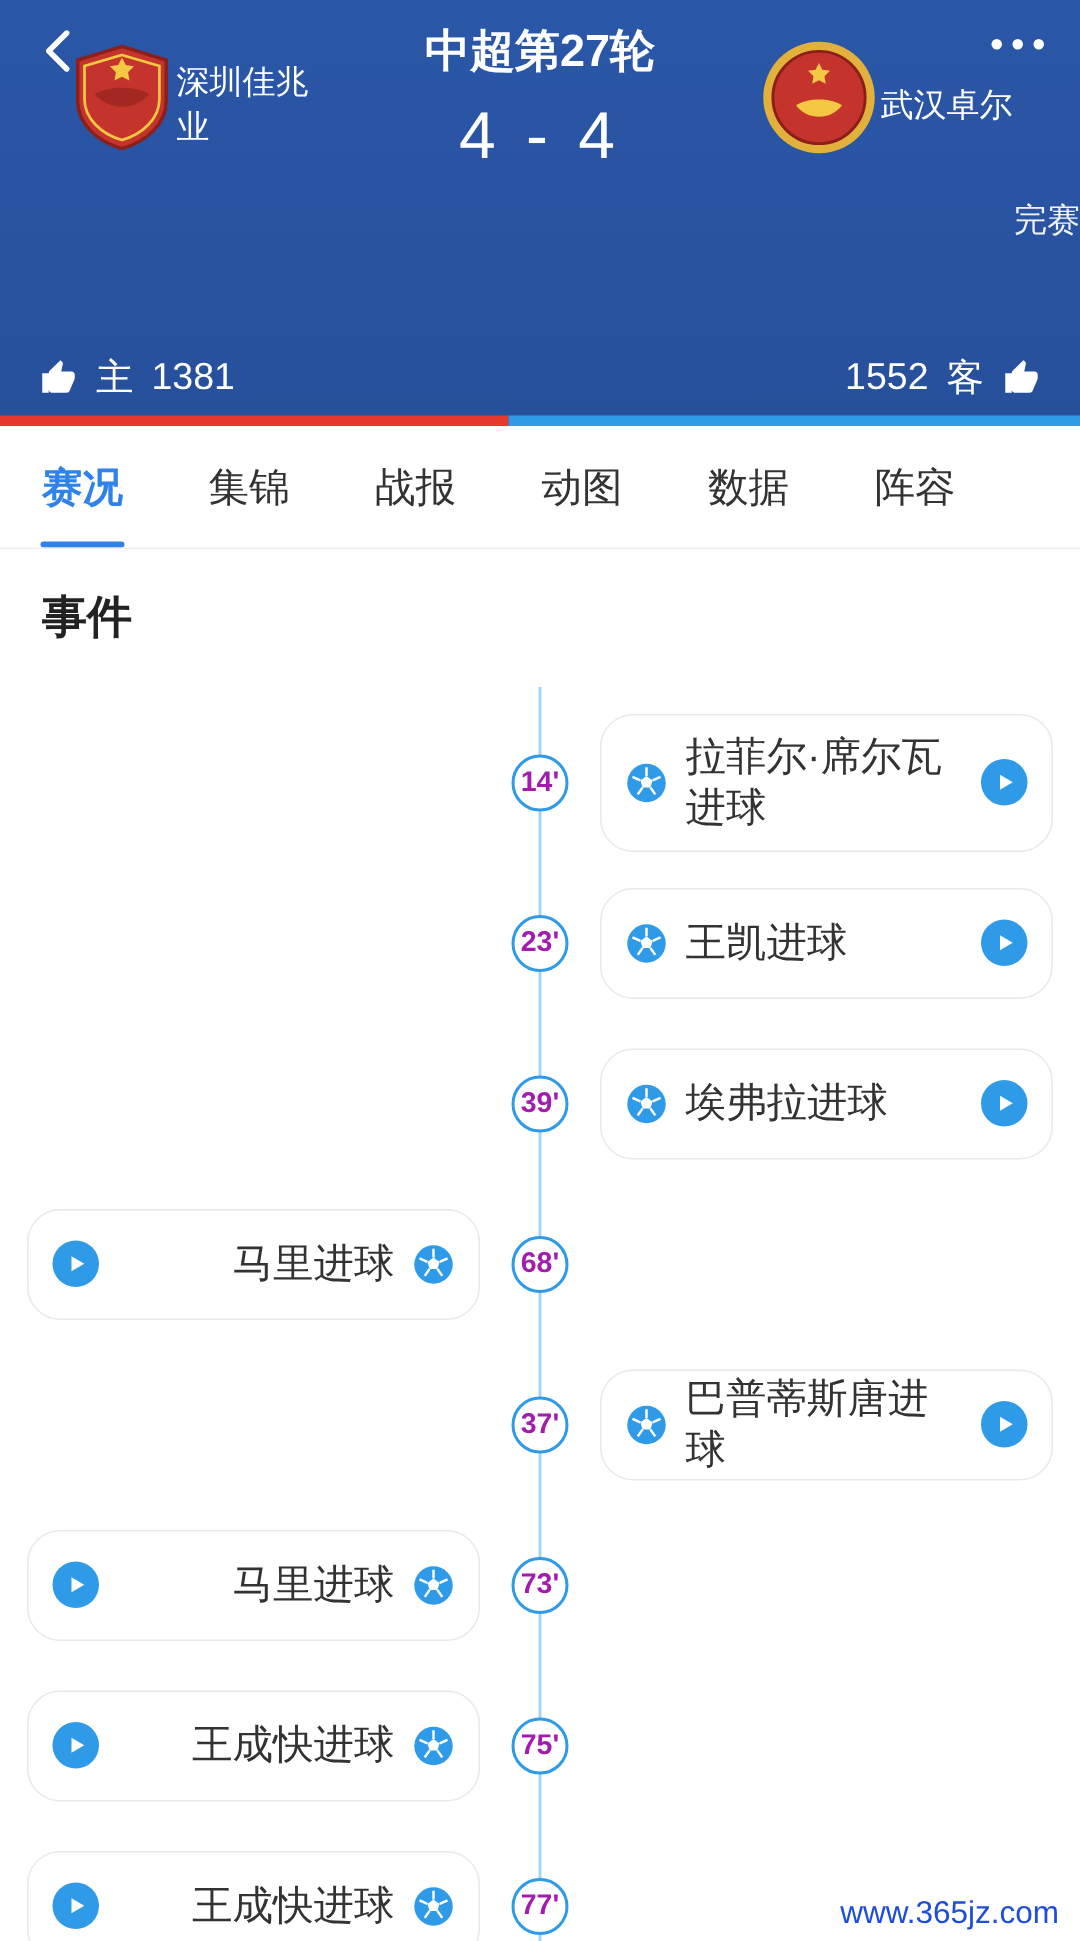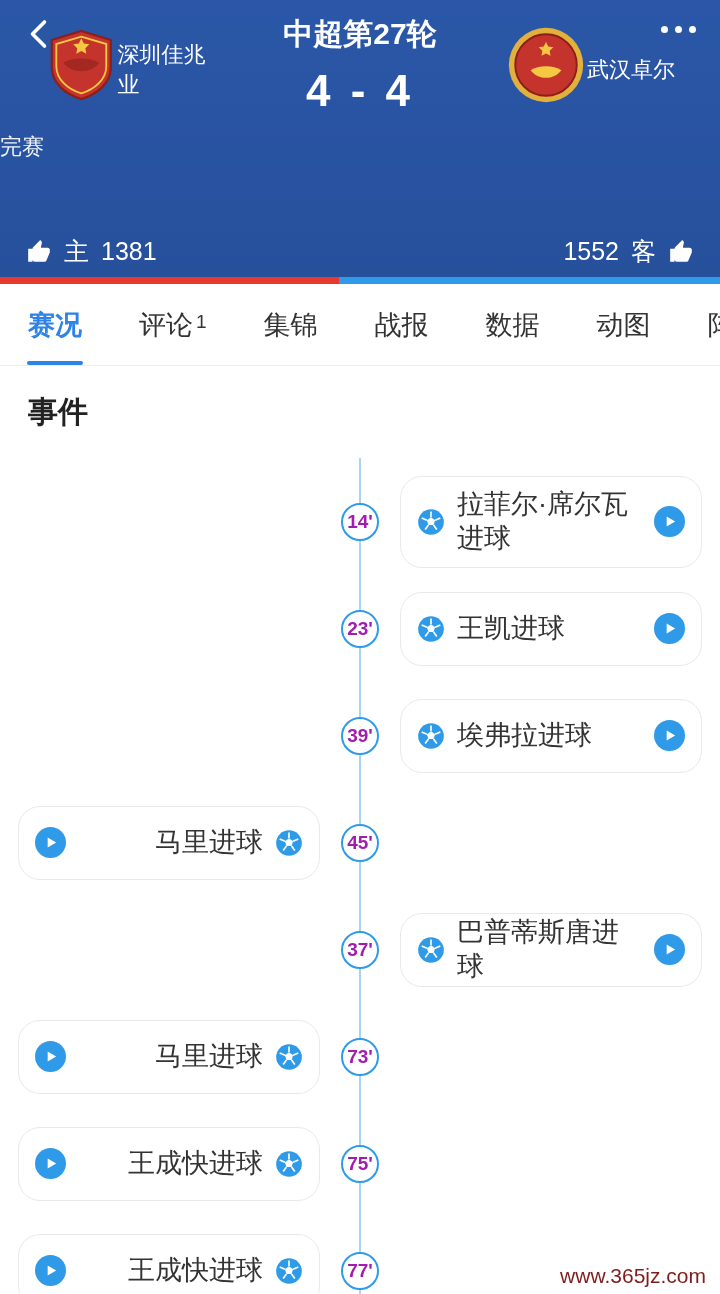--- a/index.html
+++ b/index.html
@@ -10,22 +10,22 @@
   .header { position:relative; height:284px; background:linear-gradient(#2b57a8,#27509b); color:#fff; }
   .back-btn { position:absolute; left:22px; top:16px; width:36px; height:36px; cursor:pointer; }
   .more-btn { position:absolute; right:24px; top:26px; display:flex; gap:7px; cursor:pointer; }
   .more-btn i { width:7px; height:7px; border-radius:50%; background:#fff; display:block; }
   .h-title { position:absolute; left:0; right:0; top:14px; text-align:center; font-size:30px; font-weight:700; }
   .team { position:absolute; top:24px; width:170px; display:flex; flex-direction:row; align-items:center; }
   .team.home { left:45px; }
   .team.away { right:45px; }
   .crest { width:82px; height:82px; }
   .team-name { margin-top:10px; font-size:22px; color:#fff; }
-  .score { position:absolute; left:0; right:0; top:66px; text-align:center; font-size:44px; font-weight:700; letter-spacing:4px; }
-  .status { position:absolute; left:0; right:0; top:132px; text-align:left; font-size:22px; color:rgba(255,255,255,.92); }
+  .score { position:absolute; left:0; right:0; top:66px; text-align:center; font-size:44px; font-weight:400; letter-spacing:4px; }
+  .status { position:absolute; left:0; right:0; top:132px; text-align:right; font-size:22px; color:rgba(255,255,255,.92); }
   .like-row { position:absolute; left:0; right:0; bottom:16px; display:flex; justify-content:space-between; padding:0 26px; align-items:center; font-size:25px; }
   .like-group { display:flex; align-items:center; gap:12px; cursor:pointer; }
   .thumb-icon { width:26px; height:26px; }
   .like-bar { position:absolute; left:0; right:0; bottom:0; height:7px; display:flex; }
   .like-bar .home-part { background:#e8392f; }
   .like-bar .away-part { flex:1; background:#2f9be8; }
 
   
   .tabbar { height:82px; display:flex; align-items:stretch; padding-left:28px; overflow:hidden;
     border-bottom:1px solid #ececec; background:#fff; white-space:nowrap; }
@@ -48,21 +48,21 @@
   .card { display:flex; align-items:center; gap:12px; width:302px; height:74px; padding:0 16px;
     border:1px solid #e9e9e9; border-radius:22px; background:#fff; cursor:pointer; }
   .card.tall { height:92px; }
   .etext { flex:1; font-size:27px; color:#333; line-height:1.25; white-space:pre-line; }
   .etext.right-align { text-align:right; }
   .ball-icon { width:28px; height:28px; flex:none; }
   .play-btn { width:31px; height:31px; flex:none; border-radius:50%; background:#2f9be8;
     display:flex; align-items:center; justify-content:center; cursor:pointer; }
   .play-btn svg { width:17px; height:17px; }
 
-  .watermark { position:absolute; right:14px; bottom:6px; font-size:21px; color:#7f1d1d; z-index:5; }
+  .watermark { position:absolute; right:14px; bottom:6px; font-size:21px; color:#1d4ed8; z-index:5; }
 </style>
 </head>
 <body>
 
 <div class="header">
   <div class="back-btn">
     <svg viewBox="0 0 24 24" width="36" height="36">
         <path d="M15 4 L7 12 L15 20" stroke="#fff" stroke-width="2.4" fill="none" stroke-linecap="round" stroke-linejoin="round"></path>
       </svg>
   </div>
@@ -118,34 +118,30 @@
     <div class="away-part"></div>
   </div>
 </div>
 
 <div class="tabbar">
   <div class="tab active">
       <span>赛况</span>
       <i class="underline"></i>
     </div>
   <div class="tab">
-      <span>评论</span>
-      <span class="tab-badge">1</span>
-    </div>
-  <div class="tab">
       <span>集锦</span>
     </div>
   <div class="tab">
       <span>战报</span>
     </div>
   <div class="tab">
+      <span>动图</span>
+    </div>
+  <div class="tab">
       <span>数据</span>
-    </div>
-  <div class="tab">
-      <span>动图</span>
     </div>
   <div class="tab">
       <span>阵容</span>
     </div>
 </div>
 
 <div class="section-title">事件</div>
 
 <div class="timeline">
   <div class="center-line"></div>
@@ -244,21 +240,21 @@
             <g stroke="#fff" stroke-width="1.4">
               <line x1="12" y1="8" x2="12" y2="3"></line>
               <line x1="15.5" y1="10.5" x2="20" y2="8.5"></line>
               <line x1="14.2" y1="14.5" x2="17" y2="18.5"></line>
               <line x1="9.8" y1="14.5" x2="7" y2="18.5"></line>
               <line x1="8.5" y1="10.5" x2="4" y2="8.5"></line>
             </g>
           </svg>
       </div>
     </div>
-    <div class="time-badge">45'</div>
+    <div class="time-badge">68'</div>
     <div class="slot right"></div>
   </div>
 
   <div class="event-row">
     <div class="slot left"></div>
     <div class="time-badge">37'</div>
     <div class="slot right">
       <div class="card">
         <svg class="ball-icon" viewBox="0 0 24 24">
             <circle cx="12" cy="12" r="11" fill="#2f9be8"></circle>

